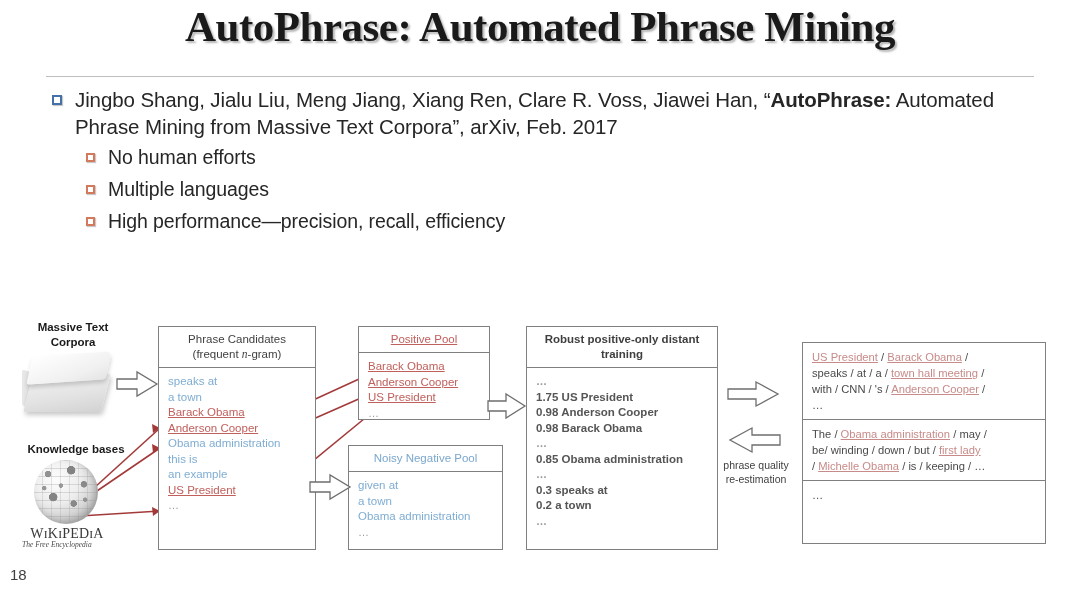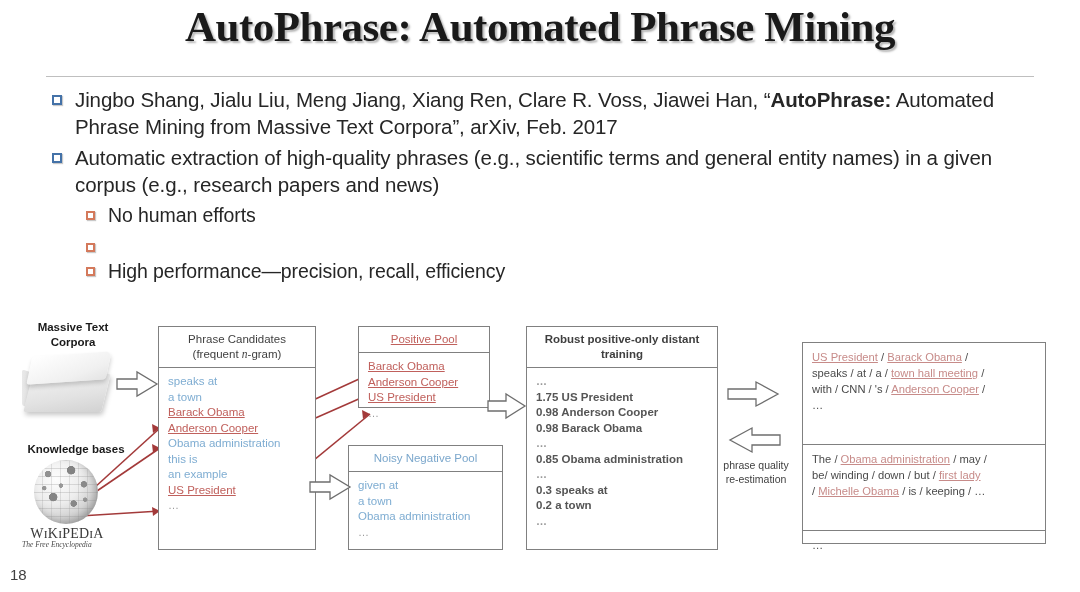--- a/index.html
+++ b/index.html
@@ -150,21 +150,21 @@
   }
   .ln{white-space:nowrap;}
   .blue{color:#7fadd2;}
   .red{color:#c0605c;text-decoration:underline;}
   .gray{color:#555;}
   .dots{color:#9a9a9a;letter-spacing:1px;font-size:11px;}
   .ital{font-family:"Liberation Serif", serif;font-style:italic;}
 
   .seg-line{font-size:11.2px;line-height:16px;color:#4a4a4a;}
   .seg-line .red{color:#c78b89;text-decoration:underline;}
-  .seg-div{border-top:1px solid #808080;margin-top:25px;}
+  .seg-div{border-top:1px solid #808080;}
 
   #pq-label{
     position:absolute;
     font-size:10.5px;line-height:14px;text-align:center;color:#3f3f3f;
     white-space:nowrap;
   }
 
   #page-num{
     position:absolute;left:10px;top:566px;
     font-family:Liberation Sans, sans-serif;
@@ -179,32 +179,29 @@
 <div id="slide-title">AutoPhrase: Automated Phrase Mining</div>
 <div id="title-rule"></div>
 
 <div id="bullets">
 
   <div class="b-row b-l1">
     <div class="sq"></div>
     <div class="b-text"><span>Jingbo Shang, Jialu Liu, Meng Jiang, Xiang Ren, Clare R. Voss, Jiawei Han, “</span><b>AutoPhrase:</b><span> Automated Phrase Mining from Massive Text Corpora”, arXiv, Feb. 2017</span></div>
   </div>
 
-  <div class="b-row b-l1">
-    <div class="sq"></div>
-    <div class="b-text">Automatic extraction of high-quality phrases (e.g., scientific terms and general entity names) in a given corpus (e.g., research papers and news)</div>
-  </div>
 
   <div class="b-row b-l2">
     <div class="sq orange"></div>
     <div class="b-text">No human efforts</div>
   </div>
 
   <div class="b-row b-l2">
     <div class="sq orange"></div>
+    <div class="b-text">Multiple languages</div>
   </div>
 
   <div class="b-row b-l2">
     <div class="sq orange"></div>
     <div class="b-text">High performance—precision, recall, efficiency</div>
   </div>
 
 </div>
 
 <div id="diagram">
@@ -260,21 +257,21 @@
       <div class="ln red">Barack Obama</div>
       <div class="ln red">Anderson Cooper</div>
       <div class="ln blue">Obama administration</div>
       <div class="ln blue">this is</div>
       <div class="ln blue">an example</div>
       <div class="ln red">US President</div>
       <div class="ln dots">…</div>
     </div>
   </div>
 
-  <div class="box" style="left:358px;top:8px;width:132px;height:82px;">
+  <div class="box" style="left:358px;top:8px;width:132px;height:94px;">
     <div class="box-hdr red">Positive Pool</div>
     <div class="box-body">
       <div class="ln red">Barack Obama</div>
       <div class="ln red">Anderson Cooper</div>
       <div class="ln red">US President</div>
       <div class="ln dots">…</div>
     </div>
   </div>
 
   <div class="box" style="left:348px;top:127px;width:155px;height:105px;">

